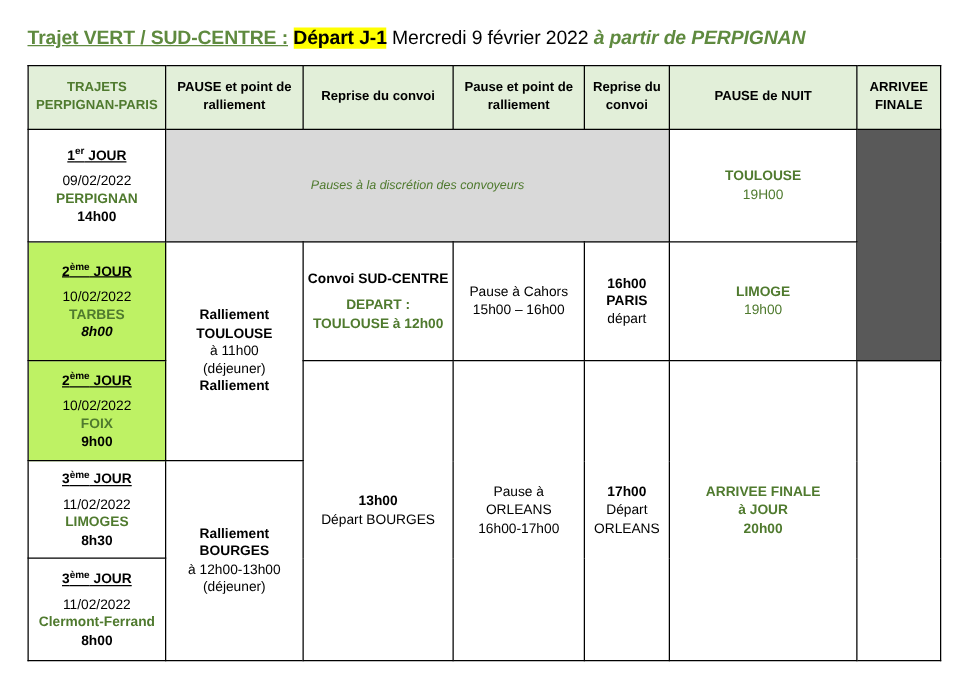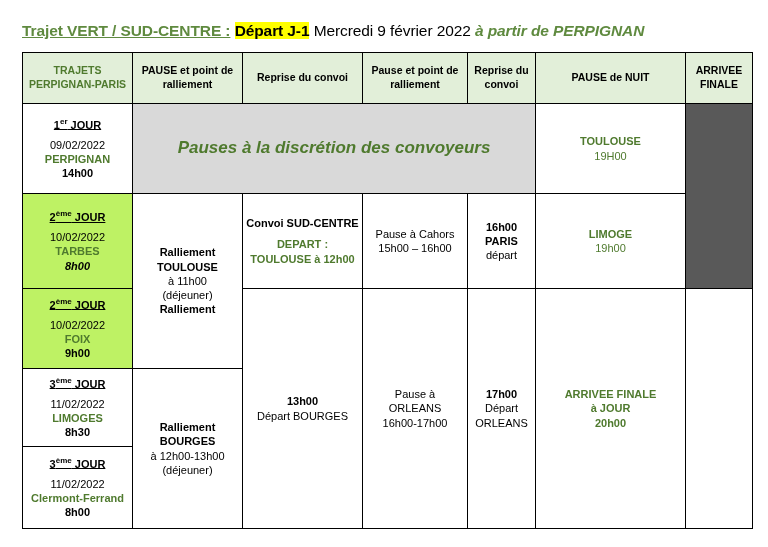--- a/index.html
+++ b/index.html
@@ -107,22 +107,22 @@
     margin-bottom: 6px;
   }
   .day-cell .sup { font-size: 8px; vertical-align: super; }
   .day-cell .date { display: block; }
   .day-cell .city { display: block; color: #4f7a2e; font-weight: bold; }
   .day-cell .time { display: block; font-weight: bold; }
 
   .disc-text {
     color: #4f7a2e;
     font-style: italic;
-    font-weight: bold;
-    font-size: 17px;
+    font-weight: normal;
+    font-size: 10px;
   }
   .stack { display: block; }
 </style>
 </head>
 <body>
 
 <div class="page">
 
   <div class="title-line">
     <span class="t-green">Trajet VERT / SUD-CENTRE :</span>

